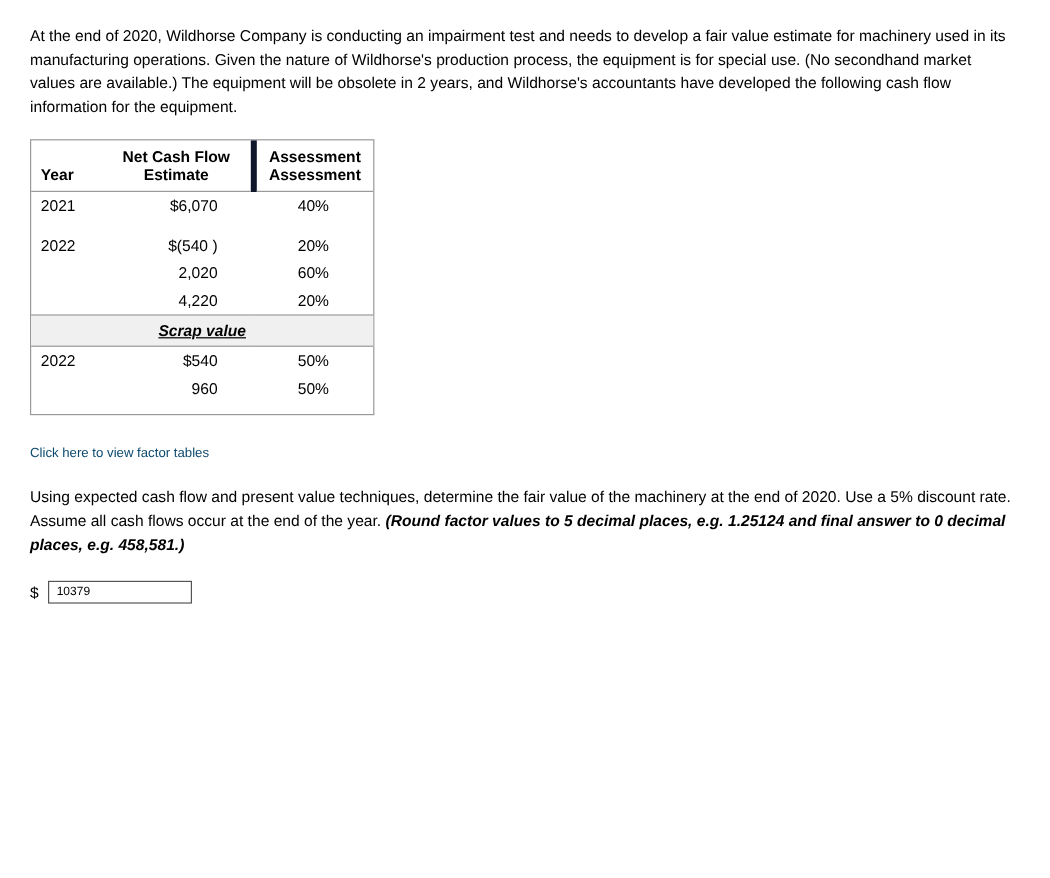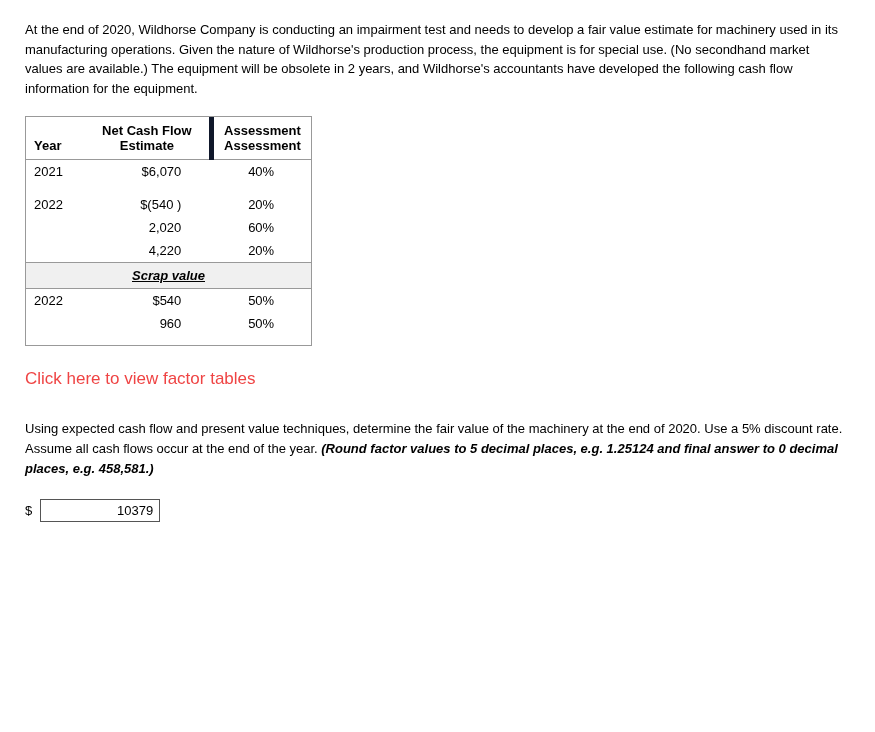--- a/index.html
+++ b/index.html
@@ -73,25 +73,25 @@
       font-style: italic;
       text-align: center;
       padding: 5px 24px;
       border-top: 1px solid #999;
       border-bottom: 1px solid #999;
     }
     .row-spacer td {
       height: 10px;
     }
     .click-link {
-      color: #ef4444;
+      color: #0c4a6e;
       text-decoration: none;
-      font-size: 17px;
+      font-size: 11px;
       display: inline-block;
-      margin-bottom: 30px;
+      margin-bottom: 20px;
       cursor: pointer;
     }
     .instructions-text {
       font-size: 13px;
       line-height: 1.55;
       margin-bottom: 20px;
     }
     .instructions-text .bold-italic {
       font-weight: bold;
       font-style: italic;
@@ -99,23 +99,23 @@
     .fair-value-row {
       display: flex;
       align-items: center;
       gap: 8px;
       font-size: 13px;
       margin-top: 5px;
     }
     .fair-value-input {
       border: 1px solid #555;
       padding: 3px 6px;
-      font-size: 13px;
+      font-size: 10px;
       width: 120px;
-      text-align: right;
+      text-align: left;
     }
     .dollar-sign {
       font-size: 13px;
     }
     .underline-header {
       text-decoration: underline;
     }
   </style>
 </head>
 <body>

